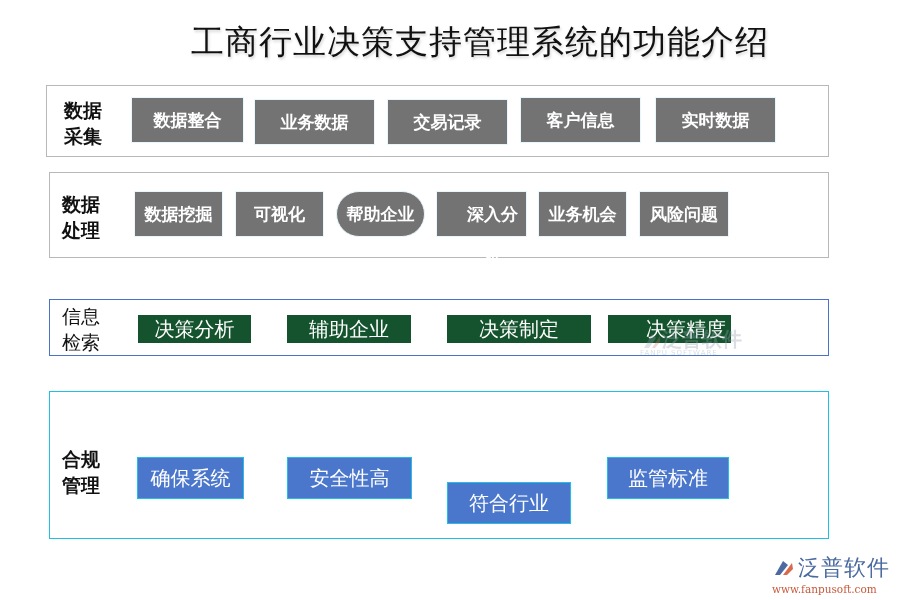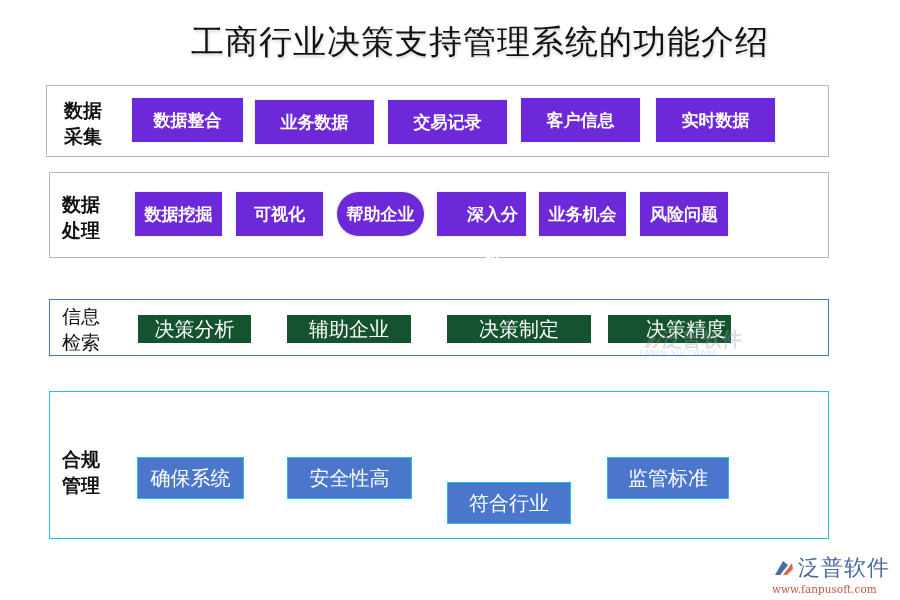--- a/index.html
+++ b/index.html
@@ -17,21 +17,21 @@
   .sec2 { left: 49px; top: 172px; width: 780px; height: 86px; border: 1px solid #b8b8b8; }
   .sec3 { left: 49px; top: 299px; width: 780px; height: 57px; border: 1px solid #4a72c8; }
   .sec4 { left: 49px; top: 391px; width: 780px; height: 148px; border: 1px solid #1ec0e6; }
   .label {
     position: absolute; font-size: 19px; line-height: 26px; color: #111; width: 44px; font-weight: bold;
   }
   .chip {
     position: absolute; box-sizing: border-box; text-align: center; color: #fff;
     font-weight: bold; font-size: 17px;
   }
-  .chip.light { background: #6d28d9; border: 1px solid #e8f6fd; line-height: 44px; height: 46px; }
+  .chip.light { background: #737373; border: 1px solid #e8f6fd; line-height: 44px; height: 46px; }
   .chip.dark { background: #14532d; font-size: 20px; font-weight: normal; line-height: 28px; height: 28px; }
   .chip.dark2 { background: #4a76cb; border: 1px solid #1ec0e6; font-size: 20px; font-weight: normal; line-height: 40px; height: 42px; }
   .watermark {
     position: absolute; left: 640px; top: 326px; color: rgba(150,160,175,0.35); font-family: "DejaVu Sans", sans-serif;
   }
   .watermark .wm-cn { font-size: 20px; font-weight: bold; margin-left: 22px; }
   .watermark .wm-en { font-size: 7px; letter-spacing: 1px; margin-top: -4px; }
   .wm-logo { position: absolute; left: 0; top: 2px; width: 24px; height: 24px; }
   .logo { position: absolute; left: 772px; top: 553px; width: 125px; }
   .logo-row { display: flex; align-items: center; }

